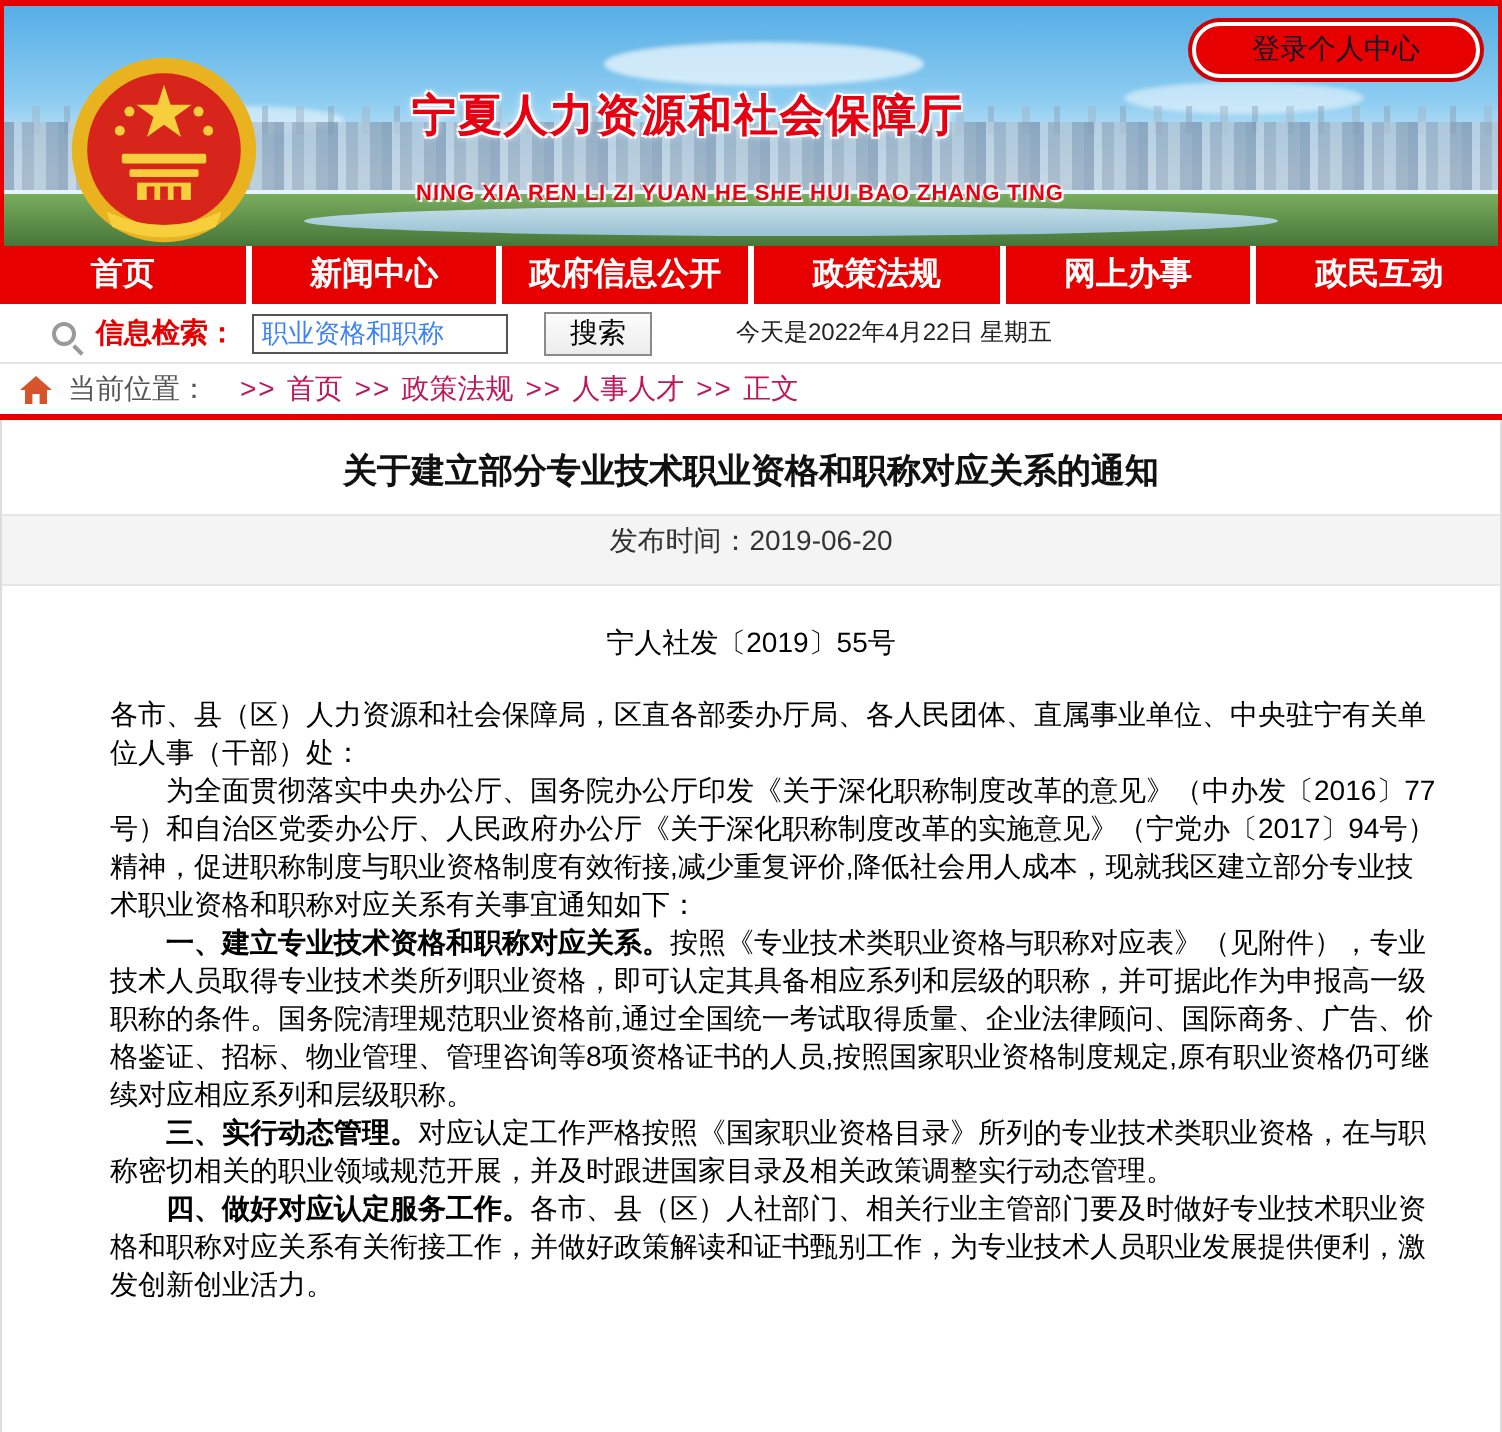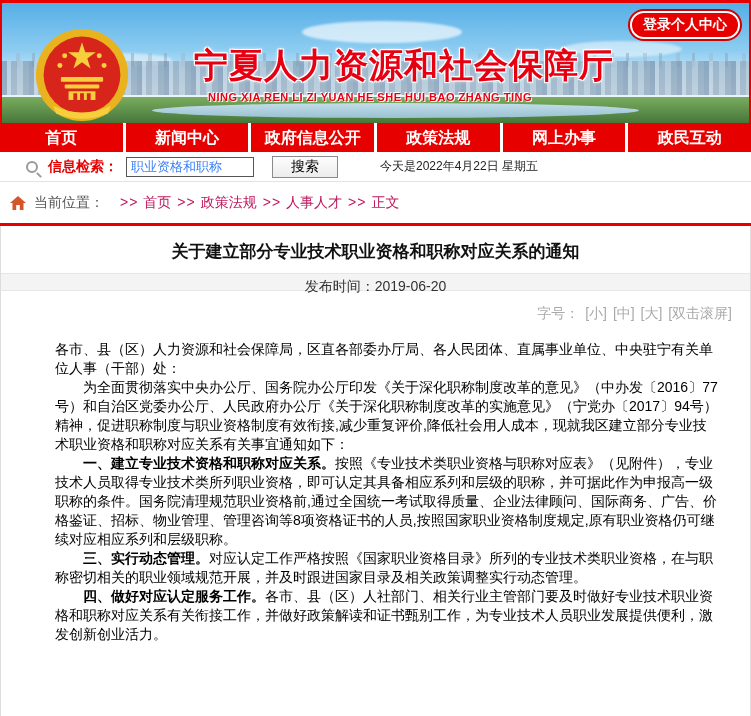--- a/index.html
+++ b/index.html
@@ -17,62 +17,62 @@
   .cloud.c2 { left:560px; top:38px; width:120px; height:16px; background:rgba(255,255,255,.5); }
   .cloud.c3 { left:60px;  top:50px; width:110px; height:14px; background:rgba(255,255,255,.45); }
   .banner-city { position:absolute; left:0; right:0; top:58px; height:34px; opacity:.75;
       background:repeating-linear-gradient(90deg,#7e97b2 0 5px,#b9cddd 5px 9px,#93aabf 9px 15px,#aec3d4 15px 21px,#8aa2b8 21px 27px); }
   .banner-city2 { position:absolute; left:0; right:0; top:50px; height:14px; opacity:.5;
       background:repeating-linear-gradient(90deg,transparent 0 14px,#9fb6c9 14px 18px,transparent 18px 30px,#8ba3b8 30px 33px); }
   .banner-green { position:absolute; left:0; right:0; bottom:0; height:26px;
       background:linear-gradient(#79ad5e,#47763a); }
   .banner-water { position:absolute; left:150px; right:110px; bottom:5px; height:15px; border-radius:50%;
       background:linear-gradient(#c4dde8,#98c2d3); }
-  .login-btn { position:absolute; top:8px; right:9px; background:#e60000; color:#ffffff;
-      font-size:14px; font-weight:bold; padding:3px 11px; border:2px solid #fff;
+  .login-btn { position:absolute; top:8px; right:9px; background:#e60000; color:#0f172a;
+      font-size:14px; font-weight:normal; padding:3px 28px; border:2px solid #fff;
       border-radius:14px; box-shadow:0 0 0 2px #cf0000; cursor:pointer; z-index:5; }
   .emblem { position:absolute; left:32px; top:24px; width:96px; height:96px; z-index:3; }
-  .site-title { position:absolute; left:192px; top:40px; z-index:3;
-      font-size:34px; font-weight:bold; color:#e60012; letter-spacing:1px;
+  .site-title { position:absolute; left:204px; top:40px; z-index:3;
+      font-size:22px; font-weight:bold; color:#e60012; letter-spacing:1px;
       text-shadow:0 0 2px #fff,0 0 4px #fff,1px 1px 0 #fff,-1px -1px 0 #fff,1px -1px 0 #fff,-1px 1px 0 #fff; }
   .site-pinyin { position:absolute; left:206px; top:88px; z-index:3;
       font-size:11px; font-weight:bold; color:#e60012; letter-spacing:.5px;
       text-shadow:0 0 2px #fff,1px 1px 0 #fff,-1px -1px 0 #fff; }
 
   
   .nav { display:flex; background:#fff; column-gap:3px; height:29px; }
   .nav-item { flex:1; background:#e60000; color:#fff; font-size:16px; font-weight:bold;
       text-align:center; line-height:29px; cursor:pointer; }
 
   
   .search-row { height:29px; display:flex; align-items:center; padding-left:26px; background:#fff; }
   .mag-icon { width:12px; height:12px; border:2px solid #9a9a9a; border-radius:50%;
       position:relative; margin-right:10px; flex:0 0 auto; }
   .mag-icon::after { content:""; position:absolute; width:2px; height:6px; background:#9a9a9a;
       transform:rotate(-45deg); left:10px; top:9px; }
   .search-label { color:#e60000; font-weight:bold; font-size:14px; margin-right:8px; }
   .search-input { width:128px; height:20px; border:1px solid #555; font-size:13px;
       padding:0 4px; color:#3b82f6; font-family:inherit; }
-  .search-btn { margin-left:18px; width:66px; height:22px; font-size:14px;
+  .search-btn { margin-left:18px; width:54px; height:22px; font-size:14px;
       border:1px solid #8a8a8a; background:linear-gradient(#fdfdfd,#ececec); cursor:pointer; font-family:inherit; }
   .date-text { margin-left:42px; font-size:12px; color:#222; }
 
   
-  .crumb-bar { height:42px; display:flex; align-items:center; padding-left:8px;
+  .crumb-bar { height:26px; display:flex; align-items:center; padding-left:8px;
       border-top:1px solid #e3e3e3; background:#fff; }
   .home-icon { width:16px; height:14px; margin:0 8px 0 2px; flex:0 0 auto; }
   .crumb-label { color:#555; font-size:14px; margin-right:16px; }
   .crumb-item { color:#be185d; font-size:14px; margin-right:6px; cursor:pointer; }
   .crumb-item .sep { margin-right:5px; letter-spacing:1px; }
   .red-rule { height:3px; background:#e60000; }
 
   
   .content { border-left:1px solid #ddd; border-right:1px solid #ddd; height:555px; background:#fff; }
   .article-title { text-align:center; font-size:17px; font-weight:bold; color:#111; padding:14px 0 10px; }
-  .pub-strip { height:18px; line-height:25px; text-align:center; background:#f4f4f4;
+  .pub-strip { height:36px; line-height:25px; text-align:center; background:#f4f4f4;
       border-top:1px solid #e6e6e6; border-bottom:1px solid #e6e6e6; font-size:14px; color:#333; }
   .fontsize-row { text-align:right; padding:14px 18px 0 0; color:#a9a9a9; font-size:14px; }
   .fontsize-row span { margin-left:2px; }
   .fontsize-row .ctl { cursor:pointer; }
   .doc-number { text-align:center; font-size:14px; color:#000; margin-top:20px; }
   .article-body { padding:0 30px; margin-top:17px; font-size:14px; color:#000; line-height:19px; }
   .para { text-indent:2em;margin-left:24px; }
   .para.no-indent { text-indent:0; }
   .para .lead { font-weight:bold; }
 </style>
@@ -140,28 +140,22 @@
     <span class="crumb-item"><span class="sep">&gt;&gt;</span><span>人事人才</span></span>
     <span class="crumb-item"><span class="sep">&gt;&gt;</span><span>正文</span></span>
   </div>
   <div class="red-rule"></div>
 
   <div class="content">
     <div class="article-title">关于建立部分专业技术职业资格和职称对应关系的通知</div>
 
     <div class="pub-strip"><span>发布时间：</span><span>2019-06-20</span></div>
 
-    <div class="fontsize-row">
-      <span>字号：</span>
-      <span class="ctl">[小]</span>
-      <span class="ctl">[中]</span>
-      <span class="ctl">[大]</span>
-      <span class="ctl">[双击滚屏]</span>
-    </div>
 
+    <div class="doc-number">宁人社发〔2019〕55号</div>
 
     <div class="article-body">
       <p class="para no-indent"><span>各市、县（区）人力资源和社会保障局，区直各部委办厅局、各人民团体、直属事业单位、中央驻宁有关单位人事（干部）处：</span></p>
       <p class="para"><span>为全面贯彻落实中央办公厅、国务院办公厅印发《关于深化职称制度改革的意见》（中办发〔2016〕77号）和自治区党委办公厅、人民政府办公厅《关于深化职称制度改革的实施意见》（宁党办〔2017〕94号）精神，促进职称制度与职业资格制度有效衔接,减少重复评价,降低社会用人成本，现就我区建立部分专业技术职业资格和职称对应关系有关事宜通知如下：</span></p>
       <p class="para"><span class="lead">一、建立专业技术资格和职称对应关系。</span><span>按照《专业技术类职业资格与职称对应表》（见附件），专业技术人员取得专业技术类所列职业资格，即可认定其具备相应系列和层级的职称，并可据此作为申报高一级职称的条件。国务院清理规范职业资格前,通过全国统一考试取得质量、企业法律顾问、国际商务、广告、价格鉴证、招标、物业管理、管理咨询等8项资格证书的人员,按照国家职业资格制度规定,原有职业资格仍可继续对应相应系列和层级职称。</span></p>
       <p class="para"><span class="lead">三、实行动态管理。</span><span>对应认定工作严格按照《国家职业资格目录》所列的专业技术类职业资格，在与职称密切相关的职业领域规范开展，并及时跟进国家目录及相关政策调整实行动态管理。</span></p>
       <p class="para"><span class="lead">四、做好对应认定服务工作。</span><span>各市、县（区）人社部门、相关行业主管部门要及时做好专业技术职业资格和职称对应关系有关衔接工作，并做好政策解读和证书甄别工作，为专业技术人员职业发展提供便利，激发创新创业活力。</span></p>
 
     </div>
 

